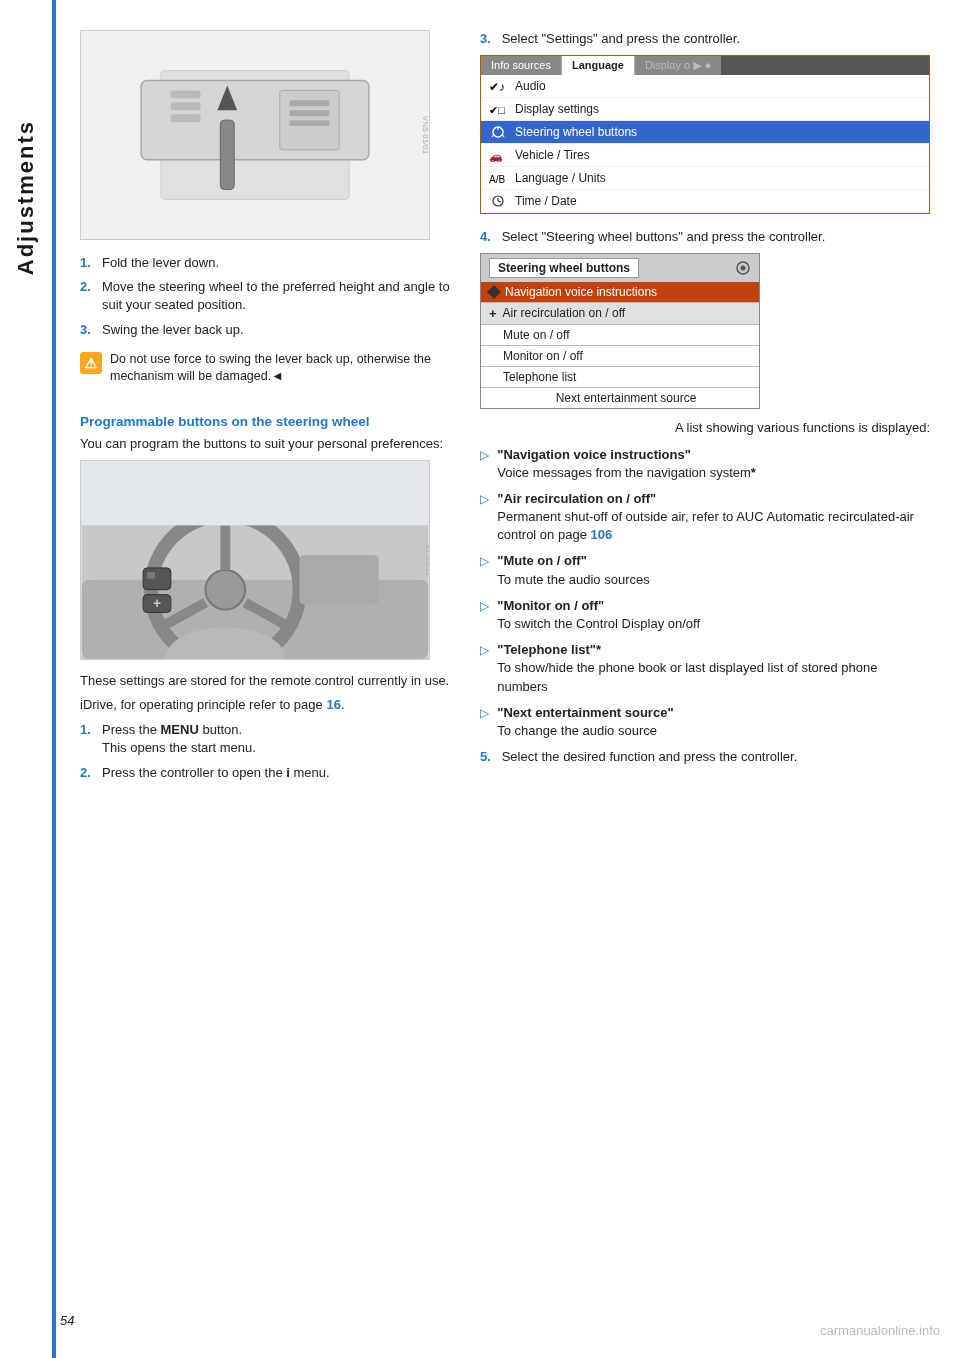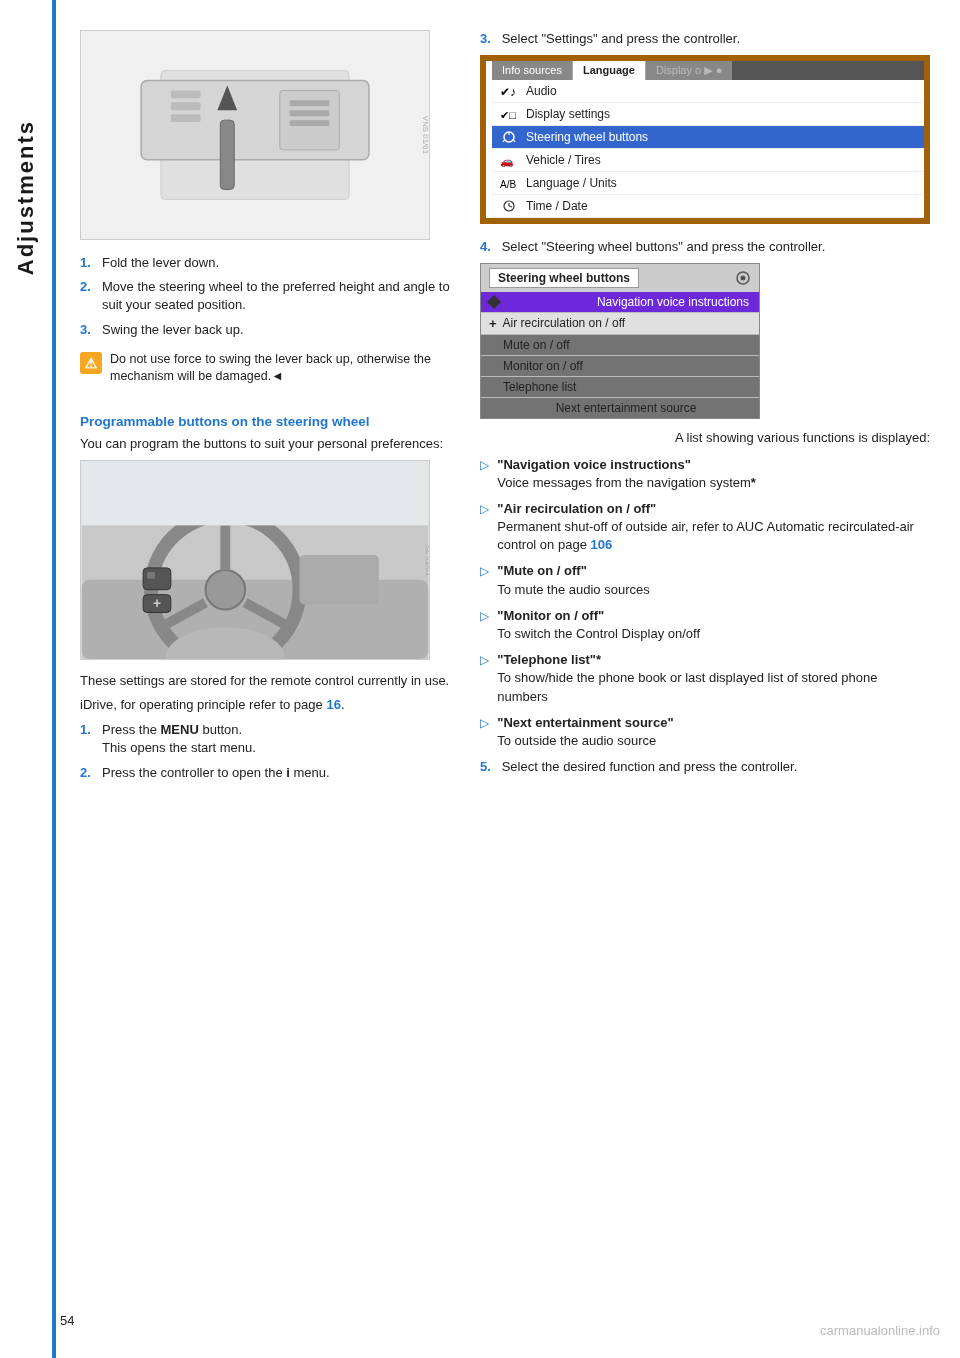--- a/index.html
+++ b/index.html
@@ -144,25 +144,24 @@
       font-size: 14px;
       margin-top: 1px;
     }
     .warning-text {
       font-size: 12.5px;
       line-height: 1.4;
     }
 
     
     .screenshot-box {
-      border: 6px solid #a16207;
+      border: 1px solid #a16207;
       width: 100%;
       margin-bottom: 10px;
       background: #fff;
-      padding-left: 6px;
     }
     .screenshot-tabs {
       display: flex;
       background: #555;
     }
     .tab-inactive {
       padding: 3px 10px;
       background: #888;
       color: #fff;
       font-size: 11px;
@@ -222,26 +221,25 @@
       padding: 2px 8px;
       border: 1px solid #999;
     }
     .swb-list {
       background: #ddd;
     }
     .swb-item {
       padding: 3px 10px 3px 22px;
       font-size: 12px;
       border-bottom: 1px solid #bbb;
-      background: #737373;
+      background: #ffffff;
     }
     .swb-item.selected {
-      background: #6d28d9;
+      background: #c2410c;
       color: #fff;
-      justify-content: space-between;
     }
     .swb-item-with-icon {
       padding-left: 8px;
       display: flex;
       align-items: center;
       gap: 6px;
     }
     .diamond-icon {
       width: 10px;
       height: 10px;
@@ -281,20 +279,21 @@
       color: #2277cc;
       font-weight: bold;
     }
 
     
     .page-number {
       position: absolute;
       bottom: 30px;
       left: 60px;
       font-size: 13px;
+      font-style: italic;
     }
 
     
     .watermark {
       position: absolute;
       bottom: 20px;
       right: 20px;
       font-size: 13px;
       color: #bbb;
     }
@@ -537,21 +536,21 @@
         <span class="bullet-arrow">▷</span>
         <div class="bullet-content">
           <span class="bullet-title">"Telephone list"<strong>*</strong></span><br>
           <span>To show/hide the phone book or last displayed list of stored phone numbers</span>
         </div>
       </li>
       <li>
         <span class="bullet-arrow">▷</span>
         <div class="bullet-content">
           <span class="bullet-title">"Next entertainment source"</span><br>
-          <span>To outside the audio source</span>
+          <span>To change the audio source</span>
         </div>
       </li>
     </ul>
 
     <p>
       <span class="step-num" style="color:#2277cc;font-weight:bold;">5.&nbsp;&nbsp;</span>
       <span>Select the desired function and press the controller.</span>
     </p>
 
   </div>

